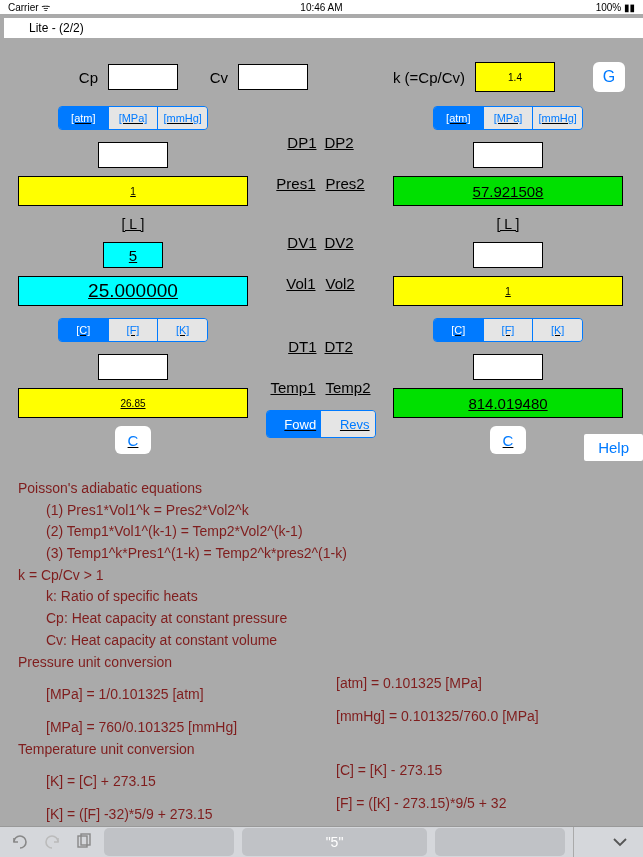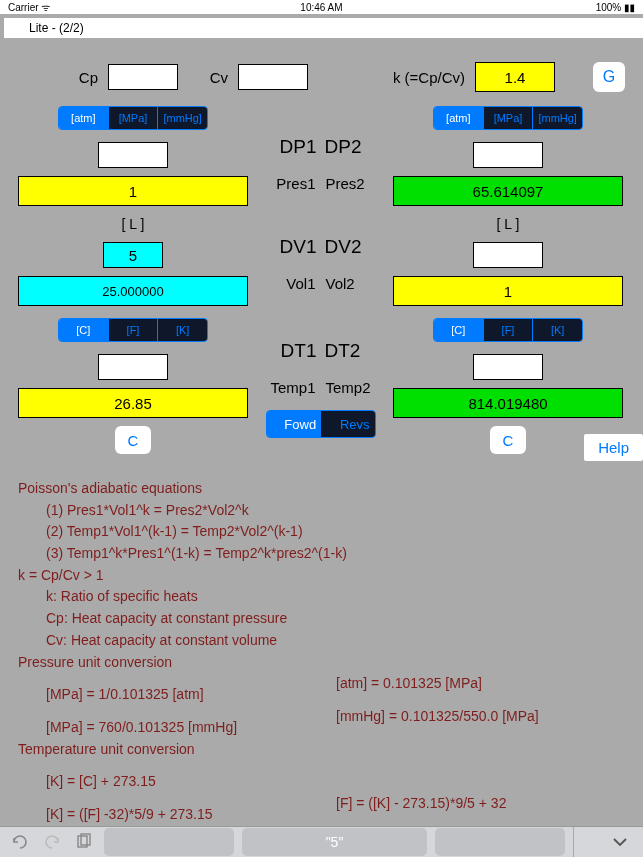--- a/index.html
+++ b/index.html
@@ -14,35 +14,35 @@
 
   .content { flex: 1; padding: 10px 18px 0 18px; position: relative; }
   .lbl { font-size: 15px; color: #000; }
 
   .top-row { display: flex; align-items: center; gap: 10px; margin: 14px 0 10px 0; }
   .top-row .lblCp { width: 80px; text-align: right; }
   .top-row .lblCv { width: 40px; text-align: right; }
   .top-row .spacer { flex: 1; }
 
   .input-white { background: #fff; border: 1px solid #000; height: 26px; width: 70px; text-align: center; font-size: 14px; }
-  .input-yellow { background: #ffff00; border: 1px solid #000; height: 30px; text-align: center; font-size: 15px; }
+  .input-yellow { background: #ffff00; border: 1px solid #000; height: 30px; text-align: center; font-size: 10px; }
   .input-green { background: #00e000; border: 1px solid #000; height: 30px; text-align: center; font-size: 15px; }
-  .input-cyan { background: #00ffff; border: 1px solid #000; height: 30px; text-align: center; font-size: 13px; }
+  .input-cyan { background: #00ffff; border: 1px solid #000; height: 30px; text-align: center; font-size: 19px; }
 
   .g-btn { background: #fff; border-radius: 6px; width: 32px; height: 30px; display: flex; align-items: center; justify-content: center; font-size: 16px; color: #007aff; }
 
   .seg { display: flex; border: 1px solid #007aff; border-radius: 4px; overflow: hidden; height: 24px; width: 150px; }
-  .seg-item { flex: 1; font-size: 11px; display: flex; align-items: center; justify-content: center; color: #007aff; background: #0f172a; border-right: 1px solid #007aff; }
+  .seg-item { flex: 1; font-size: 11px; display: flex; align-items: center; justify-content: center; color: #007aff; background: #e5e5e5; border-right: 1px solid #007aff; }
   .seg-item:last-child { border-right: none; }
   .seg-item.active { background: #007aff; color: #fff; }
 
-  .two-col { display: flex; gap: 0; }
+  .two-col { display: flex; gap: 0; text-decoration: underline; }
   .col { width: 230px; display: flex; flex-direction: column; align-items: center; gap: 8px; }
   .col-mid { width: 145px; display: flex; flex-direction: column; align-items: center; gap: 8px; }
-  .mid-row { display: flex; gap: 8px; font-size: 19px; height: 26px; align-items: center; }
+  .mid-row { display: flex; gap: 8px; font-size: 15px; height: 26px; align-items: flex-start; }
   .mid-row2 { display: flex; gap: 10px; font-size: 15px; height: 30px; align-items: center; }
 
   .seg-row { display: flex; justify-content: center; width: 100%; margin: 4px 0; }
   .input-row { width: 100%; }
   .input-row .input-yellow, .input-row .input-green, .input-row .input-cyan { width: 100%; display: flex; align-items: center; justify-content: center; }
   .small-white { width: 70px; height: 26px; background: #fff; border: 1px solid #000; text-align: center; font-size: 14px; display: flex; align-items: center; justify-content: center; }
   .small-cyan { width: 60px; height: 26px; background: #00ffff; border: 1px solid #000; text-align: center; font-size: 15px; display: flex; align-items: center; justify-content: center; }
 
   .litre { font-size: 14px; color: #000; height: 20px; display: flex; align-items: center; }
 
@@ -161,21 +161,21 @@
     <div class="col">
       <div class="seg-row">
         <div class="seg">
           <div class="seg-item active">[atm]</div>
           <div class="seg-item">[MPa]</div>
           <div class="seg-item">[mmHg]</div>
         </div>
       </div>
       <div class="small-white"></div>
       <div class="input-row">
-          <div class="input-green">65.614097</div>
+          <div class="input-green">57.921508</div>
         </div>
       <div class="litre">[ L ]</div>
       <div class="small-white"></div>
       <div class="input-row">
           <div class="input-yellow">1</div>
         </div>
       <div class="seg-row">
         <div class="seg">
           <div class="seg-item active">[C]</div>
           <div class="seg-item">[F]</div>
@@ -201,25 +201,26 @@
     <div class="indent">k: Ratio of specific heats</div>
     <div class="indent">Cp: Heat capacity at constant pressure</div>
     <div class="indent">Cv: Heat capacity at constant volume</div>
     <div>Pressure unit conversion</div>
     <div class="indent eq-two">
         <div>[MPa] = 1/0.101325 [atm]</div>
         <div>[atm] = 0.101325 [MPa]</div>
       </div>
     <div class="indent eq-two">
         <div>[MPa] = 760/0.101325 [mmHg]</div>
-        <div>[mmHg] = 0.101325/550.0 [MPa]</div>
+        <div>[mmHg] = 0.101325/760.0 [MPa]</div>
       </div>
     <div>Temperature unit conversion</div>
     <div class="indent eq-two">
         <div>[K] = [C] + 273.15</div>
+        <div>[C] = [K] - 273.15</div>
       </div>
     <div class="indent eq-two">
         <div>[K] = ([F] -32)*5/9 + 273.15</div>
         <div>[F] = ([K] - 273.15)*9/5 + 32</div>
       </div>
   </div>
 
 </div>
 
 <div class="bottom-bar">

